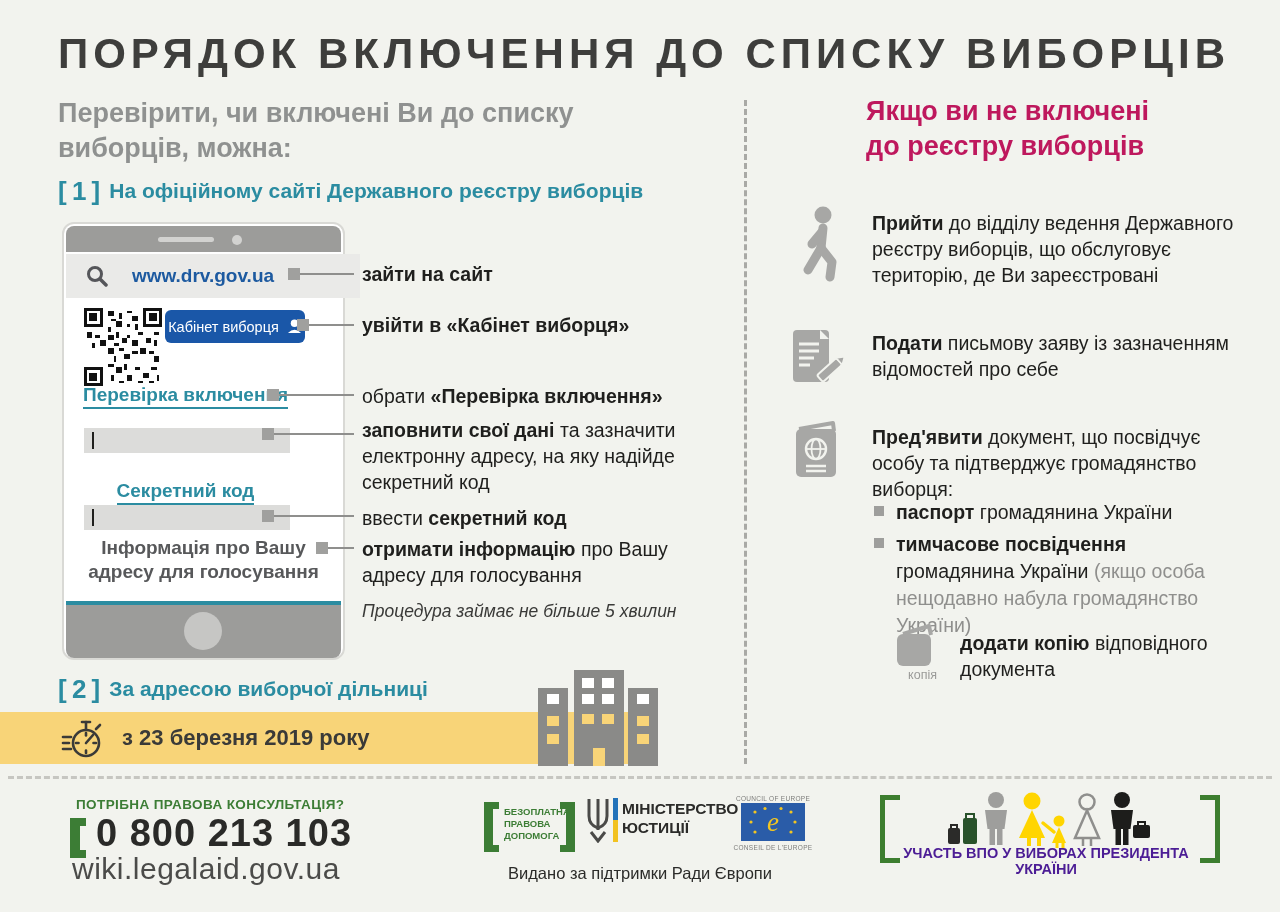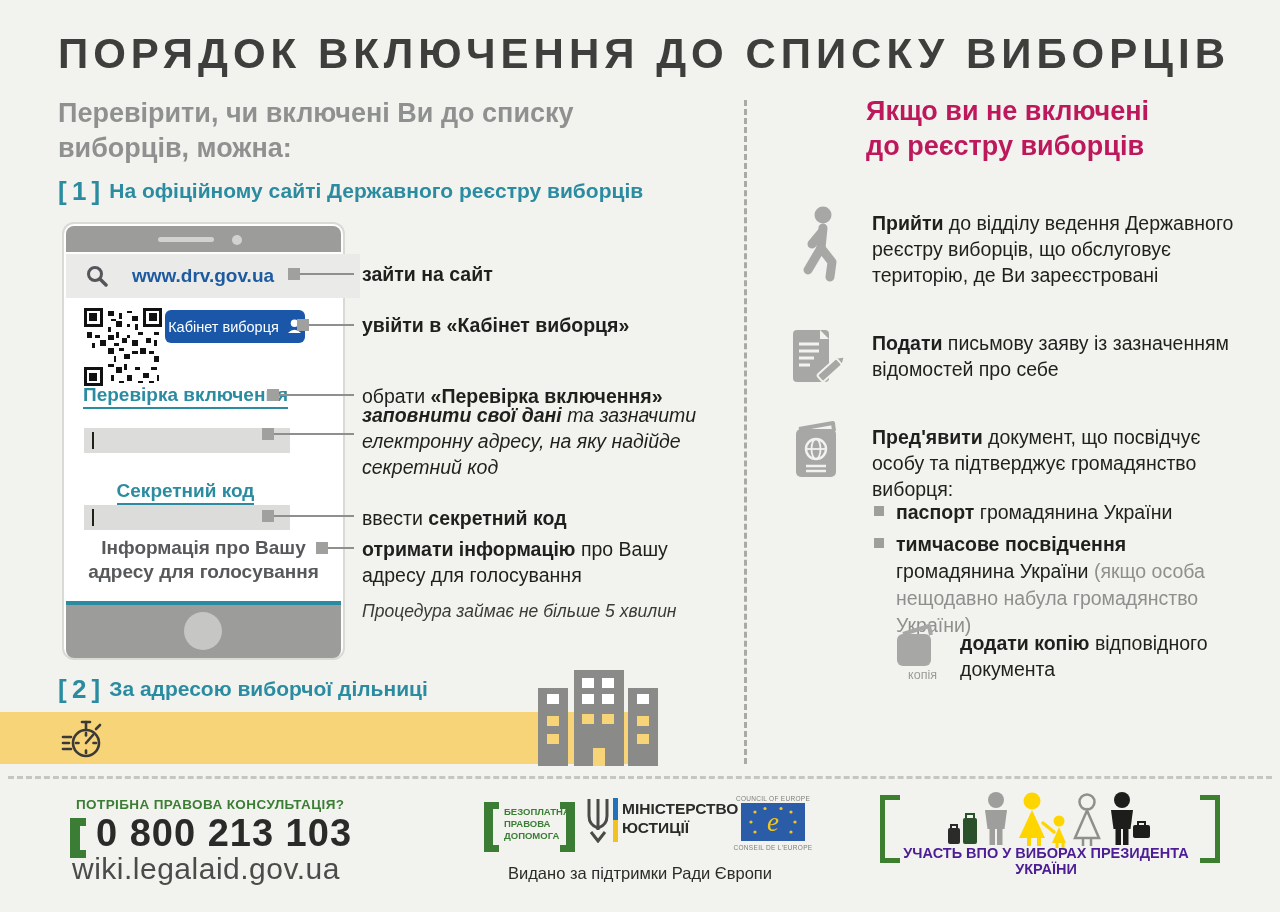--- a/index.html
+++ b/index.html
@@ -184,21 +184,21 @@
 
   <div class="abs ann" style="top:261px;">
     <span class="b">зайти на сайт</span>
   </div>
   <div class="abs ann" style="top:312px;">
     <span class="b">увійти в «Кабінет виборця»</span>
   </div>
   <div class="abs ann" style="top:383px;">
     <span>обрати </span><span class="b">«Перевірка включення»</span>
   </div>
-  <div class="abs ann" style="top:402px;font-style:italic;">
+  <div class="abs ann" style="top:417px;">
     <span class="b">заповнити свої дані</span><span> та зазначити електронну адресу, на яку надійде секретний код</span>
   </div>
   <div class="abs ann" style="top:505px;">
     <span>ввести </span><span class="b">секретний код</span>
   </div>
   <div class="abs ann" style="top:536px;">
     <span class="b">отримати інформацію</span><span> про Вашу адресу для голосування</span>
   </div>
   <div class="abs note">Процедура займає не більше 5 хвилин</div>
 
@@ -216,20 +216,21 @@
       <path d="M36 12 l4 -4"></path>
       <path d="M3 20 h8"></path>
         <path d="M3 26 h6"></path>
         <path d="M3 32 h8"></path>
       <path d="M26 16 v2.5"></path>
         <path d="M26 36 v-2.5"></path>
         <path d="M16 26 h2.5"></path>
         <path d="M36 26 h-2.5"></path>
     </g>
   </svg>
+  <div class="abs band-date">з 23 березня 2019 року</div>
 
   <svg class="abs" style="left:536px;top:670px;" width="126" height="96" viewBox="0 0 126 96">
     <rect x="2" y="18" width="30" height="78" fill="#8a8a88"></rect>
     <rect x="38" y="0" width="50" height="96" fill="#8a8a88"></rect>
     <rect x="92" y="18" width="30" height="78" fill="#8a8a88"></rect>
     <g fill="#ffffff">
       <rect x="11" y="24" width="12" height="10"></rect>
       <rect x="46" y="8" width="12" height="10"></rect>
         <rect x="66" y="8" width="12" height="10"></rect>
       <rect x="46" y="24" width="12" height="10"></rect>

